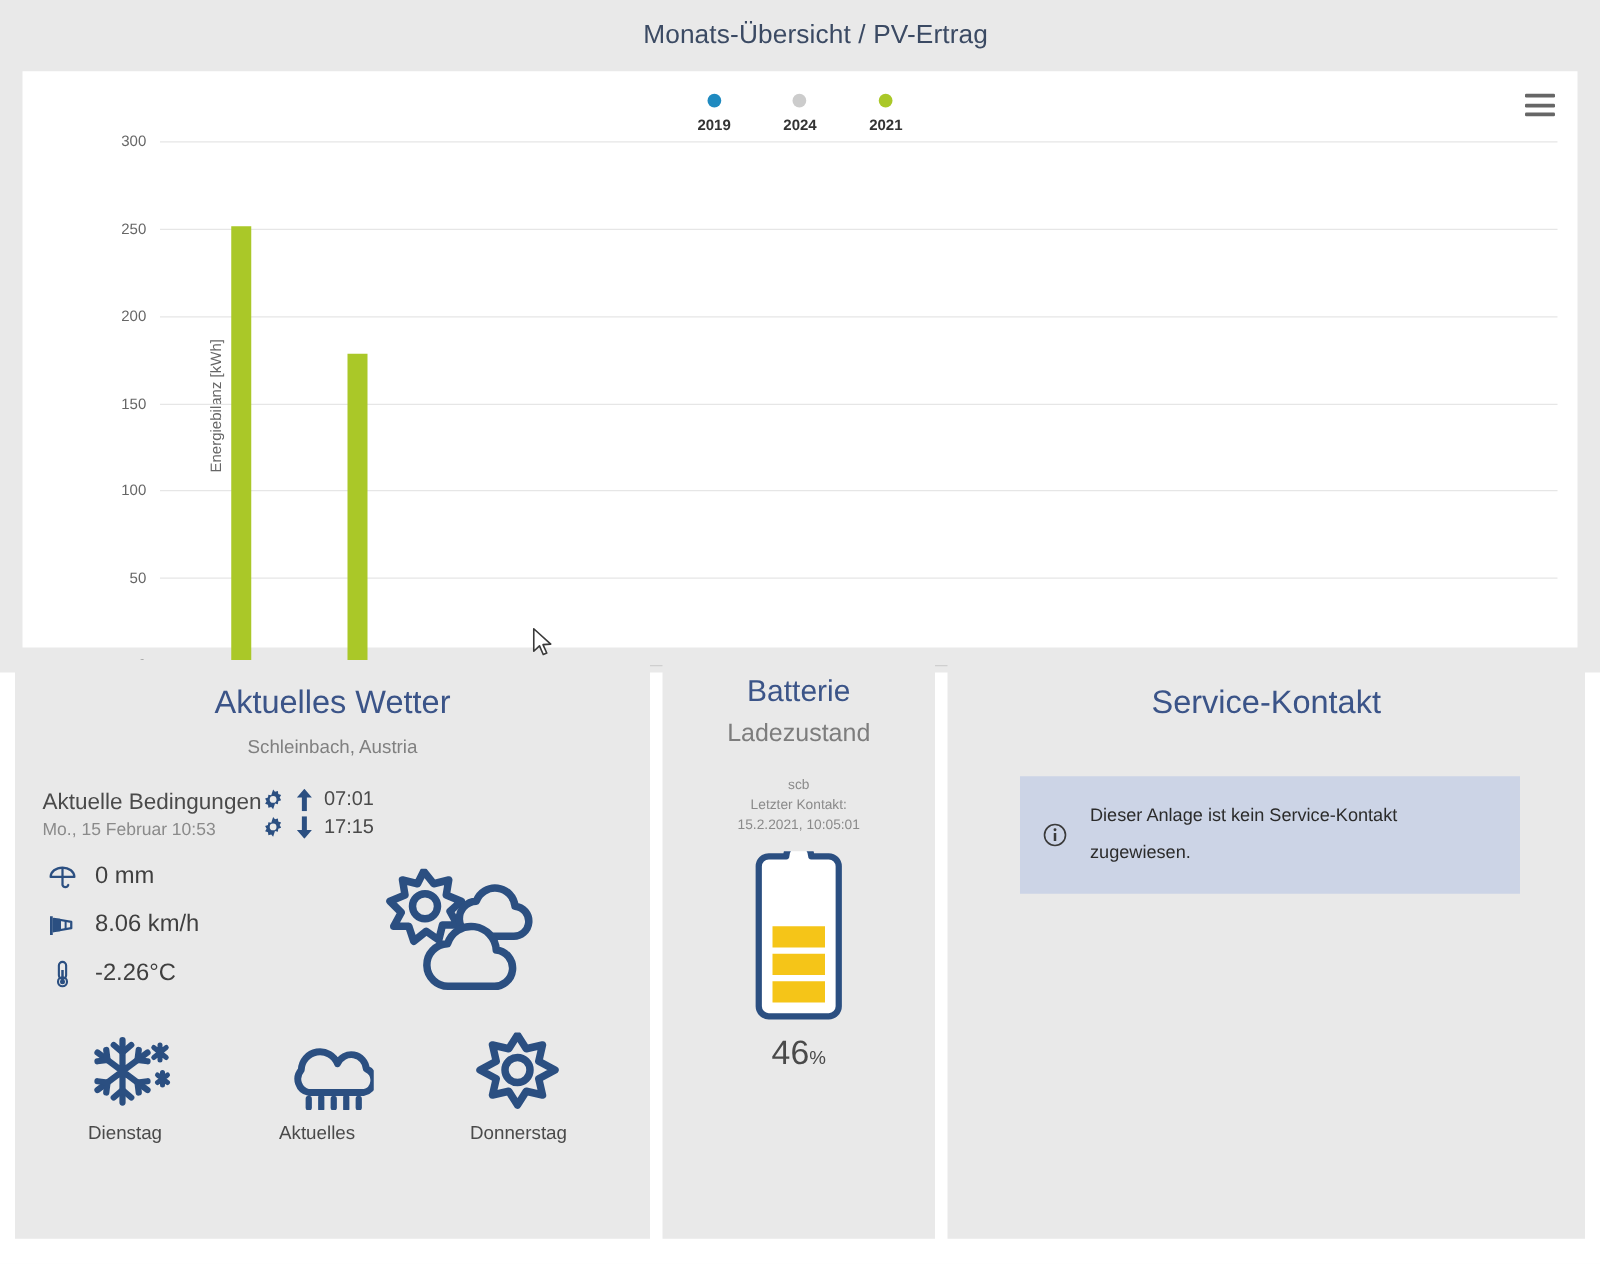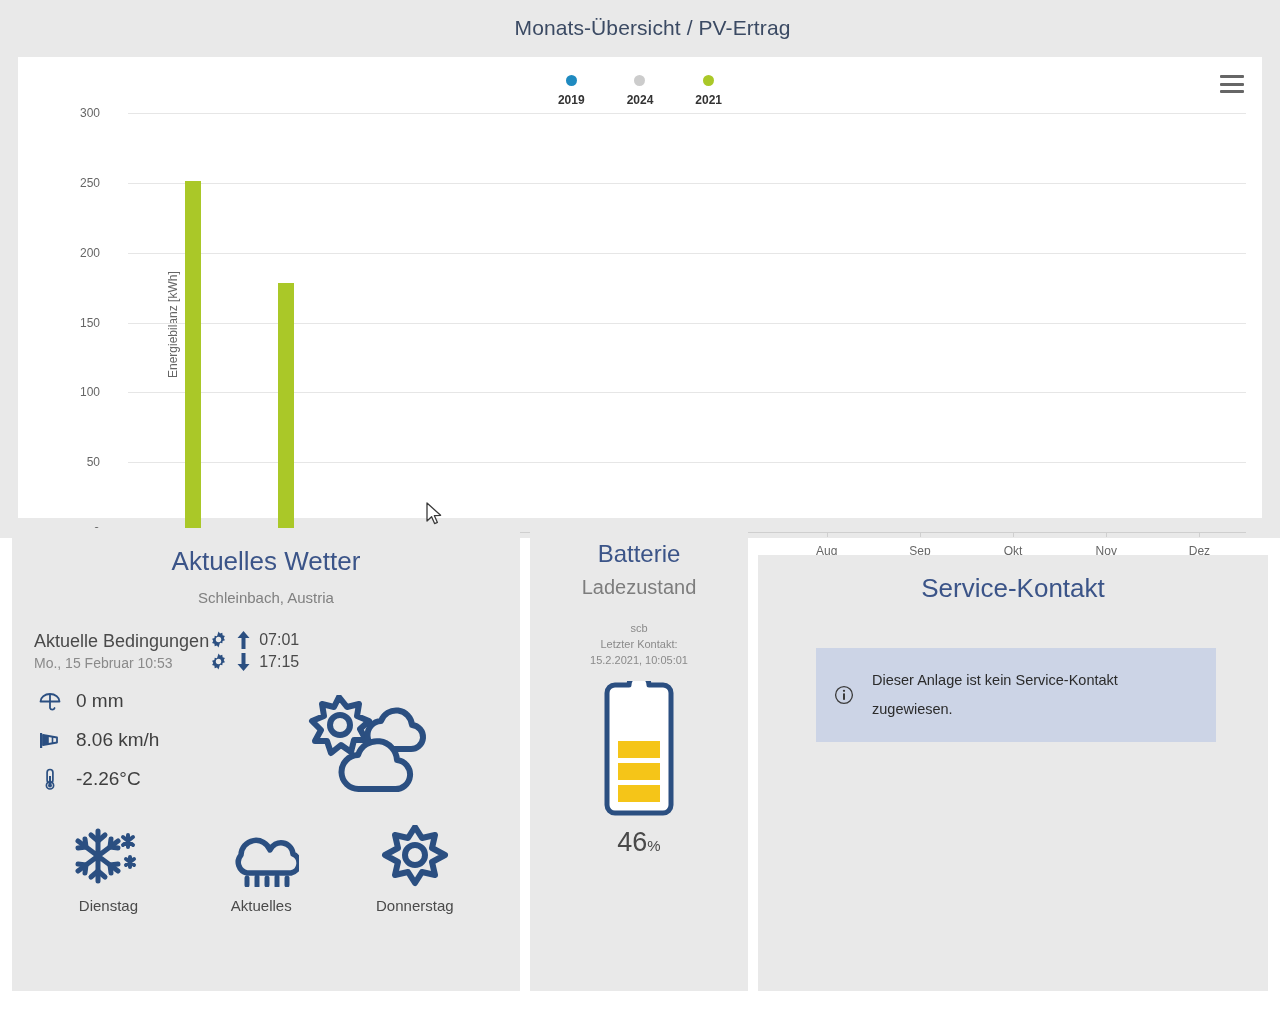--- a/index.html
+++ b/index.html
@@ -43,21 +43,21 @@
   .plot {
     position: absolute; left: 110px; top: 56px; width: 1118px; height: 419px;
   }
   .gridline {
     position: absolute; left: 0; width: 100%; height: 1px; background: #e6e6e6;
   }
   .axis-line {
     position: absolute; left: 0; width: 100%; height: 1px; background: #cfcfcf;
   }
   .ytick {
-    position: absolute; right: 100%; margin-right: 28px;
+    position: absolute; right: 100%; margin-right: 11px;
     font-size: 12px; color: #666666; transform: translateY(-50%);
     white-space: nowrap;
   }
   .ylabel {
     position: absolute; left: 38px; top: 265px;
     font-size: 12px; color: #666666;
     transform: rotate(-90deg); transform-origin: 0 0;
     white-space: nowrap;
   }
   .xtick {
@@ -73,21 +73,21 @@
   .cursor-arrow { position: absolute; left: 408px; top: 445px; width: 18px; height: 26px; }
 
   
   .bottom-row {
     position: absolute; left: 0; top: 528px; width: 1280px; height: 463px;
     display: flex; gap: 10px; padding: 0 12px;
   }
   .panel { background: #e9e9e9; position: relative; }
   .panel-weather { width: 508px; }
   .panel-battery { width: 218px; }
-  .panel-service { flex: 1; margin-top: 27px; }
+  .panel-service { flex: 1; }
 
   .panel-h1 {
     text-align: center; font-size: 26px; color: #3b5488; font-weight: 400;
     padding-top: 18px;
   }
   .panel-h1.small { font-size: 24px; padding-top: 12px; }
   .panel-sub {
     text-align: center; font-size: 15px; color: #808080; padding-top: 12px;
   }
   .panel-sub.big { font-size: 20px; color: #7d7d7d; padding-top: 8px; }
@@ -105,21 +105,21 @@
   .metrics-wrap { display: flex; align-items: flex-start; padding: 18px 22px 0 26px; }
   .metrics { display: flex; flex-direction: column; gap: 15px; flex: 1; }
   .metric { display: flex; align-items: center; gap: 14px; }
   .metric-val { font-size: 19px; color: #3f3f3f; }
   .bigweather { margin-right: 60px; margin-top: 6px; }
 
   .forecast {
     display: flex; justify-content: space-around;
     padding: 26px 28px 0 20px;
   }
-  .fc-item { display: flex; flex-direction: column; align-items: center; gap: 10px; }
+  .fc-item { display: flex; flex-direction: column; gap: 10px; }
   .fc-day { font-size: 15px; color: #4a4a4a; }
 
   .batt-meta {
     text-align: center; font-size: 11px; color: #8a8a8a;
     line-height: 1.45; padding-top: 22px;
   }
   .batt-icon-wrap { display: flex; justify-content: center; padding-top: 12px; }
   .batt-pct { text-align: center; padding-top: 10px; }
   .batt-pct .num { font-size: 27px; color: #4a4a4a; }
   .batt-pct .unit { font-size: 15px; color: #4a4a4a; }

